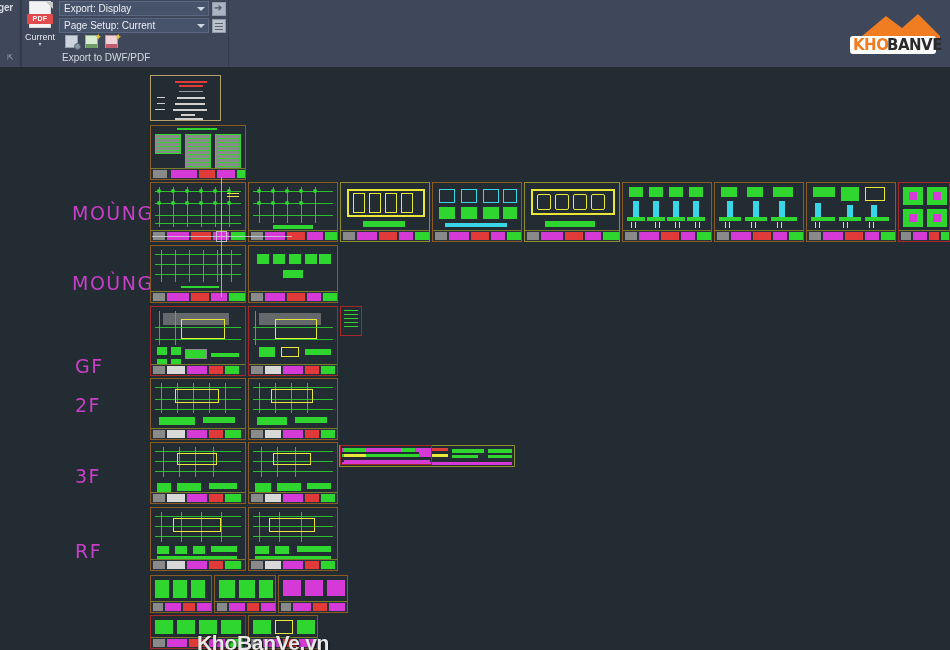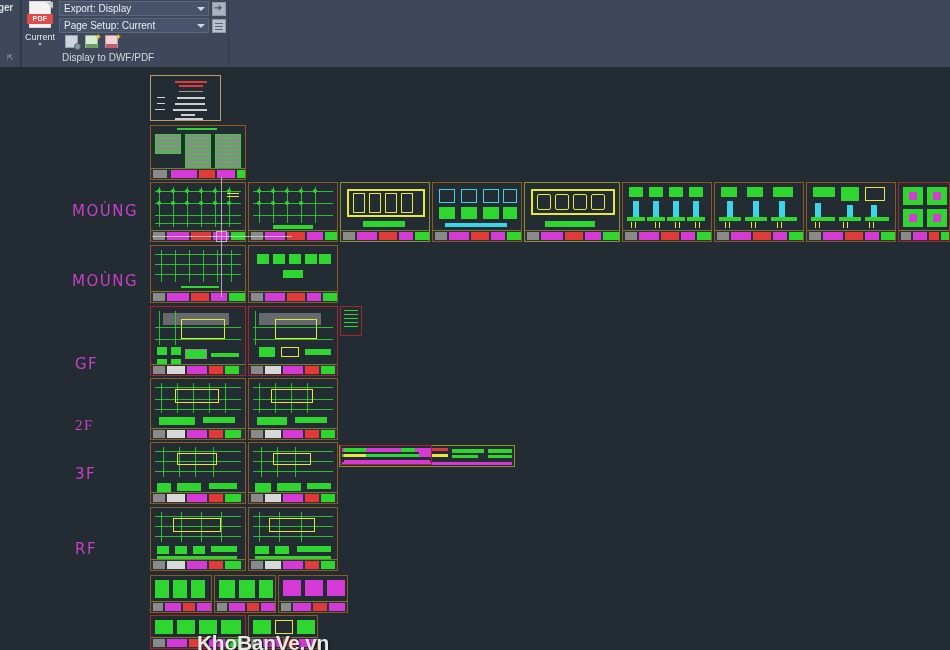--- a/index.html
+++ b/index.html
@@ -139,21 +139,21 @@
   .logo svg { display: block; }
 
   
   .canvas {
     position: absolute; left: 0; top: 67px; width: 950px; height: 583px;
     background: #232b33; overflow: hidden;
   }
 
   
   .floor-label {
-    position: absolute; color: #c740c7; font-size: 15px;
+    position: absolute; color: #c740c7; font-size: 19px;
     letter-spacing: 1.5px; white-space: nowrap;
     font-family: "DejaVu Sans", sans-serif;
   }
 
   
   .frame { position: absolute; border: 1px solid #8a5a20; }
   .frame.red   { border-color: #a52828; }
   .frame.olive { border-color: #8f8f2a; }
 
   
@@ -259,30 +259,38 @@
       <div class="mini-sheet green"></div>
         <div class="mini-band"></div>
         <span class="mini-star">✦</span>
     </div>
     <div class="mini-ico" id="mini-pdf">
       <div class="mini-sheet pink"></div>
         <div class="mini-band pink"></div>
         <span class="mini-star">✦</span>
     </div>
 
-    <div class="panel-title">Display to DWF/PDF</div>
-
+    <div class="panel-title">Export to DWF/PDF</div>
+
+    <div class="logo">
+      <svg width="104" height="52" viewBox="0 0 104 52">
+        <path d="M22 30 L46 10 L62 22 L78 8 L100 30 L100 34 L22 34 Z" fill="#f07d22"></path>
+        <rect x="10" y="30" width="86" height="18" rx="3" fill="#ffffff"></rect>
+        <text x="13" y="44" font-family="DejaVu Sans, sans-serif" font-size="15" font-weight="bold" fill="#f07d22" letter-spacing="-0.5">KHO</text>
+        <text x="47" y="44" font-family="DejaVu Sans, sans-serif" font-size="15" font-weight="bold" fill="#2b2b2b" letter-spacing="-0.5">BANVE</text>
+      </svg>
+    </div>
   </div>
 
   <div class="canvas">
 
     <div class="floor-label" style="left:72px;top:135px;">MOÙNG</div>
     <div class="floor-label" style="left:72px;top:205px;">MOÙNG</div>
     <div class="floor-label" style="left:75px;top:288px;">GF</div>
-    <div class="floor-label" style="left:75px;top:350px;font-family:Liberation Serif, serif;">2F</div>
+    <div class="floor-label" style="left:75px;top:327px;">2F</div>
     <div class="floor-label" style="left:75px;top:398px;">3F</div>
     <div class="floor-label" style="left:75px;top:473px;">RF</div>
 
     <div class="titleblock" style="left:150px;top:8px;width:71px;height:46px;">
       <div class="tbl-red" style="left:24px;top:5px;width:32px;"></div>
       <div class="tbl-red" style="left:28px;top:9px;width:24px;"></div>
       <div class="tbl-wh" style="left:28px;top:15px;width:24px;background:#9a9a9a;"></div>
       <div class="tbl-wh" style="left:6px;top:21px;width:8px;"></div>
       <div class="tbl-wh" style="left:26px;top:21px;width:28px;height:2px;"></div>
       <div class="tbl-wh" style="left:6px;top:27px;width:8px;"></div>

